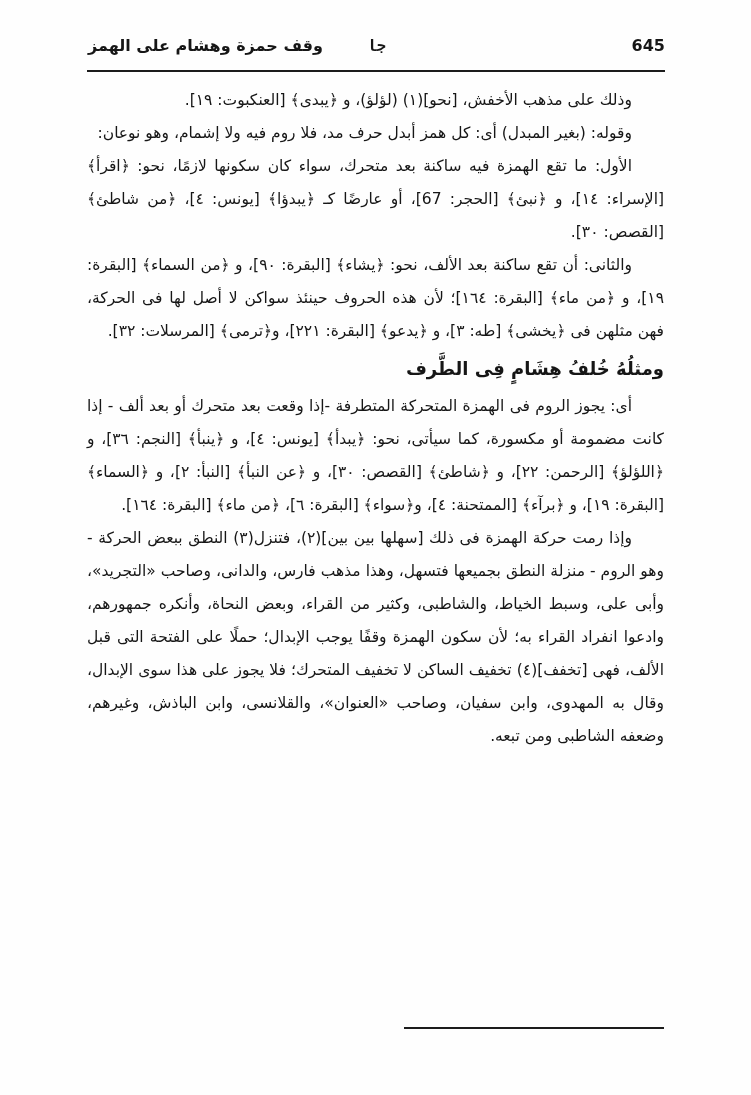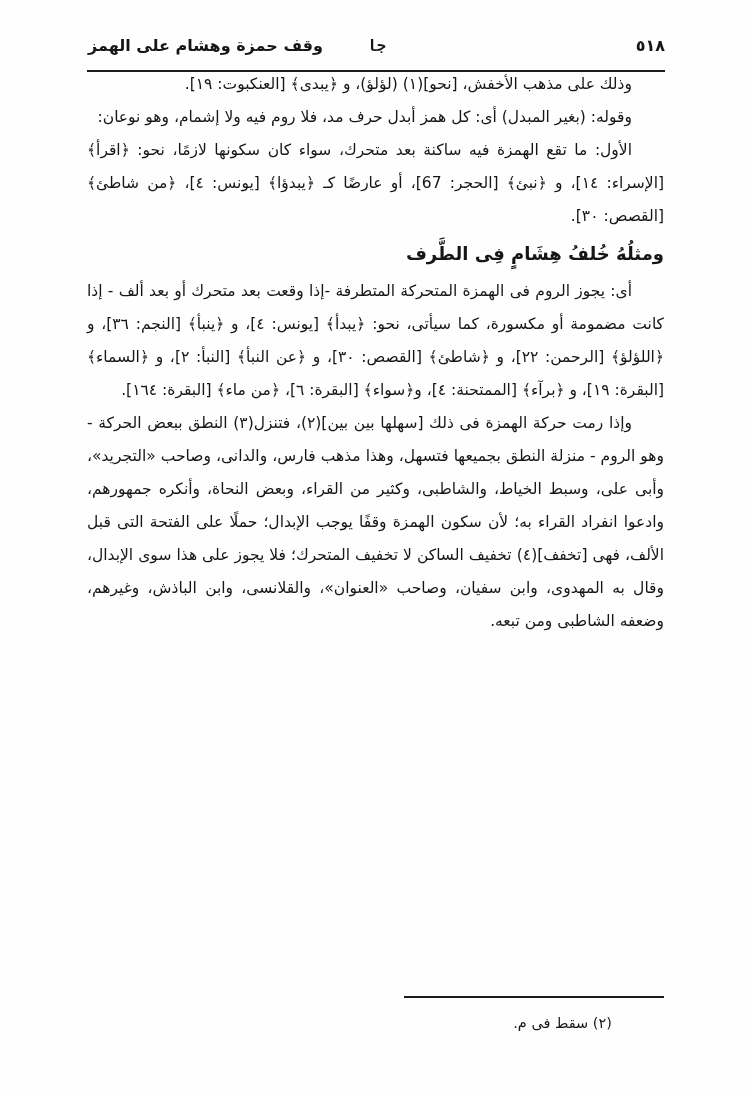--- a/index.html
+++ b/index.html
@@ -38,21 +38,21 @@
   }
   .head-rule {
     position: absolute;
     top: 70px; left: 87px; right: 86px;
     border-top: 2px solid #1c1c1c;
   }
 
   
   .content {
     position: absolute;
-    top: 68px;
+    top: 84px;
     right: 87px;
     width: 577px;
     direction: rtl;
     text-align: justify;
     font-size: 15.5px;
     line-height: 33px;
   }
   .para { margin: 0; text-indent: 32px; }
   .para.flush { text-indent: 0; }
 
@@ -97,50 +97,50 @@
     text-align: right;
     white-space: nowrap;
   }
 </style>
 </head>
 <body>
 
 <div class="page">
 
   <header class="running-head">
-    <span class="head-page">٥١٨</span>
+    <span class="head-page">645</span>
     <span class="head-mark">جا</span>
     <span class="head-title">وقف حمزة وهشام على الهمز</span>
   </header>
 
   <div class="head-rule"></div>
 
   <main class="content">
 
     <p class="para">وذلك على مذهب الأخفش، [نحو](١) (لؤلؤ)، و ﴿يبدى﴾ [العنكبوت: ١٩].</p>
 
     <p class="para">وقوله: (بغير المبدل) أى: كل همز أبدل حرف مد، فلا روم فيه ولا إشمام، وهو نوعان:</p>
 
     <p class="para">الأول: ما تقع الهمزة فيه ساكنة بعد متحرك، سواء كان سكونها لازمًا، نحو: ﴿اقرأ﴾ [الإسراء: ١٤]، و ﴿نبئ﴾ [الحجر: 67]، أو عارضًا كـ ﴿يبدؤا﴾ [يونس: ٤]، ﴿من شاطئ﴾ [القصص: ٣٠].</p>
 
+    <p class="para">والثانى: أن تقع ساكنة بعد الألف، نحو: ﴿يشاء﴾ [البقرة: ٩٠]، و ﴿من السماء﴾ [البقرة: ١٩]، و ﴿من ماء﴾ [البقرة: ١٦٤]؛ لأن هذه الحروف حينئذ سواكن لا أصل لها فى الحركة، فهن مثلهن فى ﴿يخشى﴾ [طه: ٣]، و ﴿يدعو﴾ [البقرة: ٢٢١]، و﴿ترمى﴾ [المرسلات: ٣٢].</p>
 
 
     <div class="verse">
       <span class="hemi-left">ومثلُهُ خُلفُ هِشَامٍ فِى الطَّرف</span>
     </div>
 
 
     <p class="para">أى: يجوز الروم فى الهمزة المتحركة المتطرفة -إذا وقعت بعد متحرك أو بعد ألف - إذا كانت مضمومة أو مكسورة، كما سيأتى، نحو: ﴿يبدأ﴾ [يونس: ٤]، و ﴿ينبأ﴾ [النجم: ٣٦]، و ﴿اللؤلؤ﴾ [الرحمن: ٢٢]، و ﴿شاطئ﴾ [القصص: ٣٠]، و ﴿عن النبأ﴾ [النبأ: ٢]، و ﴿السماء﴾ [البقرة: ١٩]، و ﴿برآء﴾ [الممتحنة: ٤]، و﴿سواء﴾ [البقرة: ٦]، ﴿من ماء﴾ [البقرة: ١٦٤].</p>
 
     <p class="para">وإذا رمت حركة الهمزة فى ذلك [سهلها بين بين](٢)، فتنزل(٣) النطق ببعض الحركة - وهو الروم - منزلة النطق بجميعها فتسهل، وهذا مذهب فارس، والدانى، وصاحب «التجريد»، وأبى على، وسبط الخياط، والشاطبى، وكثير من القراء، وبعض النحاة، وأنكره جمهورهم، وادعوا انفراد القراء به؛ لأن سكون الهمزة وقفًا يوجب الإبدال؛ حملًا على الفتحة التى قبل الألف، فهى [تخفف](٤) تخفيف الساكن لا تخفيف المتحرك؛ فلا يجوز على هذا سوى الإبدال، وقال به المهدوى، وابن سفيان، وصاحب «العنوان»، والقلانسى، وابن الباذش، وغيرهم، وضعفه الشاطبى ومن تبعه.</p>
 
   </main>
 
   <div class="footnotes">
     <div class="fn-rule"></div>
     <div class="fn-cols">
       <div class="fn-col col-left">
-        <p class="fn">(٢) سقط فى م.</p>
       </div>
     </div>
   </div>
 
 </div>
 
 </body></html>

